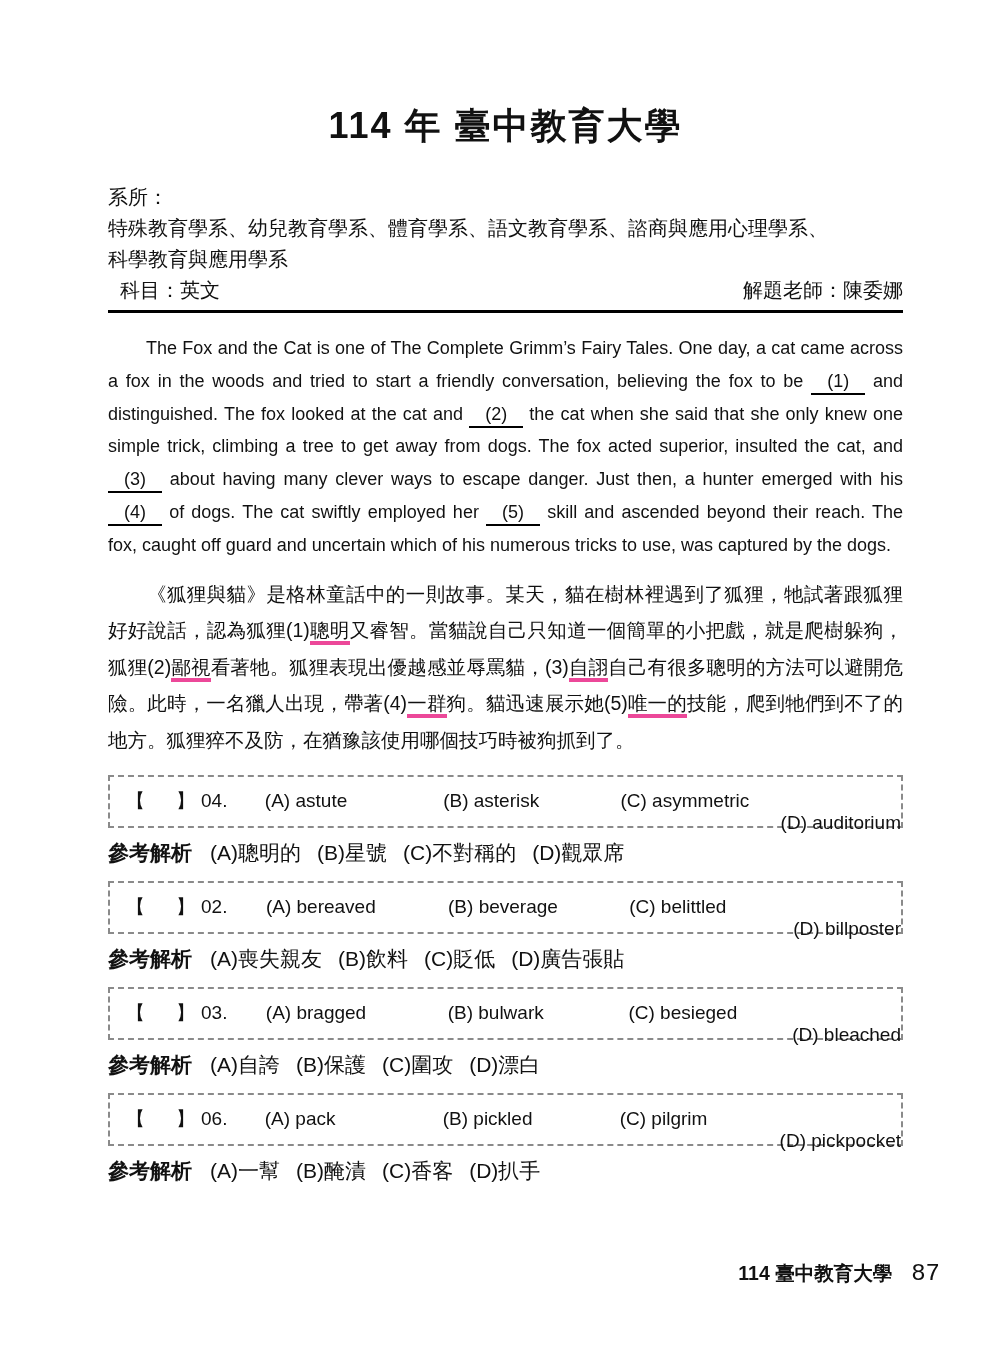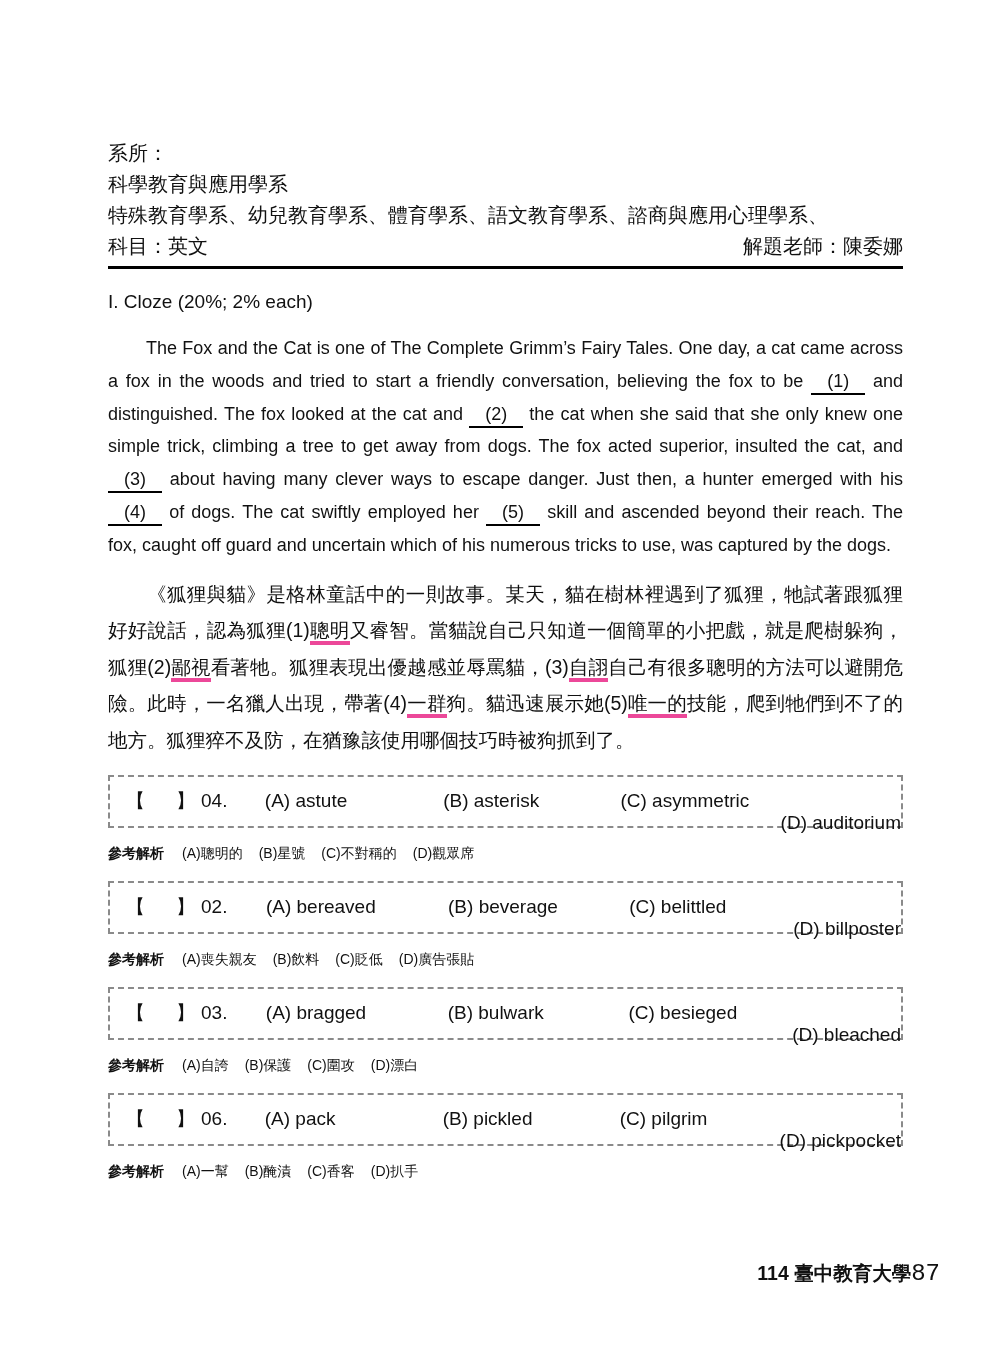--- a/index.html
+++ b/index.html
@@ -13,21 +13,21 @@
   .content { padding: 104px 97px 0 108px; }
 
   .doc-title {
     text-align: center; font-size: 36px; font-weight: bold;
     letter-spacing: 2px; line-height: 44px;
   }
 
   .meta { margin-top: 34px; font-size: 20px; line-height: 31px; }
   .meta-row { display: flex; flex-direction: column; }
   .meta-label { flex: 0 0 auto; white-space: pre; }
-  .subject-row { display: flex; justify-content: space-between; }
+  .subject-row { display: flex; justify-content: space-between; margin-left: 12px; }
   .divider { border-bottom: 3px solid #000; margin-top: 4px; }
 
   .section-heading { margin-top: 22px; font-size: 19px; }
 
   .passage-en {
     margin-top: 19px; font-size: 18px; line-height: 32.8px;
     text-align: justify; text-indent: 38px;
   }
   .passage-en .blank {
     display: inline-block; text-indent: 0;
@@ -47,57 +47,57 @@
   }
   .qbox .bracket { width: 76px; letter-spacing: 6px; }
   .qbox .qnum { width: 46px; }
   .qbox .opt-a, .qbox .opt-b, .qbox .opt-c { display: inline-block; margin-left: 20px; }
   .qbox .opt-a { width: 166px; }
   .qbox .opt-b { width: 165px; }
   .qbox .opt-c { width: 168px; }
   .qbox .opt-d { flex: 1; margin-top: 44px; }
 
   .analysis {
-    margin-top: 13px; font-size: 14px; line-height: 24px;
+    margin-top: 13px; font-size: 21px; line-height: 24px;
     display: flex; align-items: baseline;
   }
   .analysis .analysis-label { font-weight: bold; margin-right: 18px; }
   .analysis .aitem { margin-right: 16px; }
 
   .footer {
     position: absolute; right: 60px; bottom: 66px;
-    font-size: 19.5px; display: flex; align-items: baseline; gap: 0;
+    font-size: 19.5px; display: flex; align-items: baseline; gap: 19px;
   }
   .footer .exam-name { font-weight: bold; }
   .footer .page-num { font-size: 24px; font-family: Liberation Mono, monospace; }
 </style>
 </head>
 <body>
 
 <div class="page">
   <div class="content">
 
+    <div class="doc-title">114 年 臺中教育大學</div>
 
     <div class="meta">
       <div class="meta-row">
         <span class="meta-label">系所：</span>
         <div>
+          <div>特殊教育學系、幼兒教育學系、體育學系、語文教育學系、諮商與應用心理學系、</div>
           <div>科學教育與應用學系</div>
-          <div>特殊教育學系、幼兒教育學系、體育學系、語文教育學系、諮商與應用心理學系、</div>
         </div>
       </div>
       <div class="subject-row">
         <span>科目：英文</span>
         <span>解題老師：陳委娜</span>
       </div>
     </div>
 
     <div class="divider"></div>
 
-    <div class="section-heading">I. Cloze (20%; 2% each)</div>
 
     <div class="passage-en"><span>The Fox and the Cat is one of The Complete Grimm’s Fairy Tales. One day, a cat came across a fox in the woods and tried to start a friendly conversation, believing the fox to be </span><span class="blank">(1)</span><span> and distinguished. The fox looked at the cat and </span><span class="blank">(2)</span><span> the cat when she said that she only knew one simple trick, climbing a tree to get away from dogs. The fox acted superior, insulted the cat, and </span><span class="blank">(3)</span><span> about having many clever ways to escape danger. Just then, a hunter emerged with his </span><span class="blank">(4)</span><span> of dogs. The cat swiftly employed her </span><span class="blank">(5)</span><span> skill and ascended beyond their reach. The fox, caught off guard and uncertain which of his numerous tricks to use, was captured by the dogs.</span></div>
 
     <div class="passage-zh"><span>《狐狸與貓》是格林童話中的一則故事。某天，貓在樹林裡遇到了狐狸，牠試著跟狐狸好好說話，認為狐狸(1)</span><span class="u">聰明</span><span>又睿智。當貓說自己只知道一個簡單的小把戲，就是爬樹躲狗，狐狸(2)</span><span class="u">鄙視</span><span>看著牠。狐狸表現出優越感並辱罵貓，(3)</span><span class="u">自詡</span><span>自己有很多聰明的方法可以避開危險。此時，一名獵人出現，帶著(4)</span><span class="u">一群</span><span>狗。貓迅速展示她(5)</span><span class="u">唯一的</span><span>技能，爬到牠們到不了的地方。狐狸猝不及防，在猶豫該使用哪個技巧時被狗抓到了。</span></div>
 
     <div class="qbox">
       <span class="bracket">【　】</span>
       <span class="qnum">04.</span>
       <span class="opt-a">(A) astute</span>
       <span class="opt-b">(B) asterisk</span>

